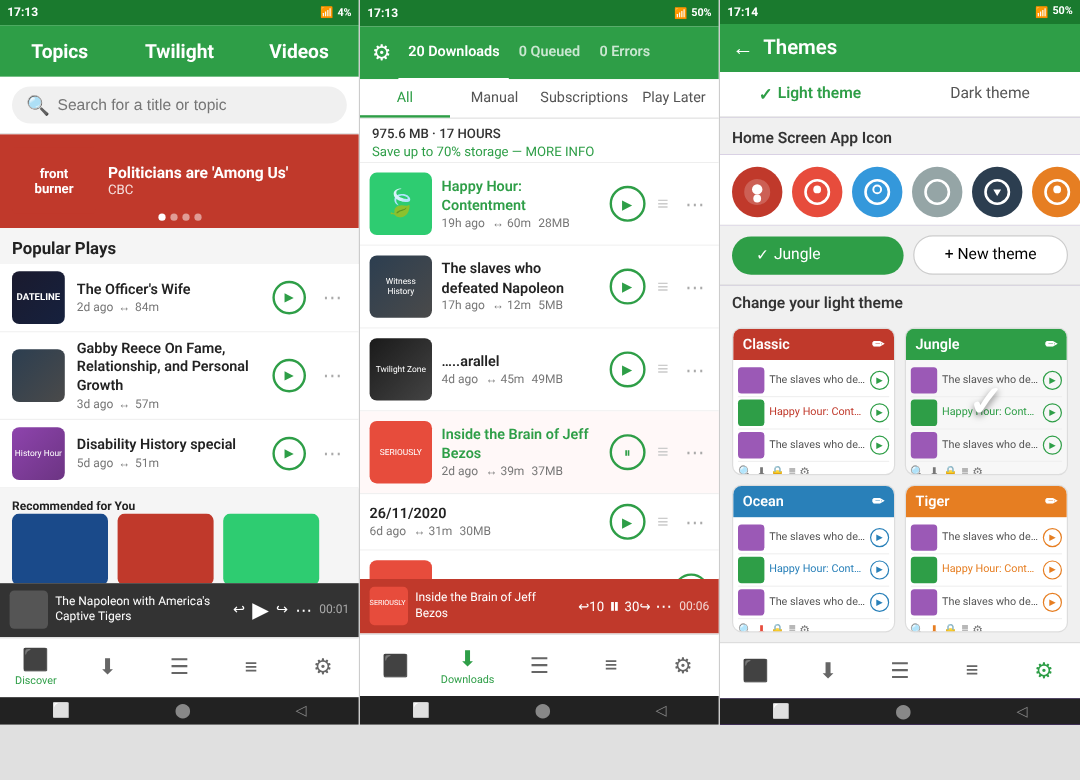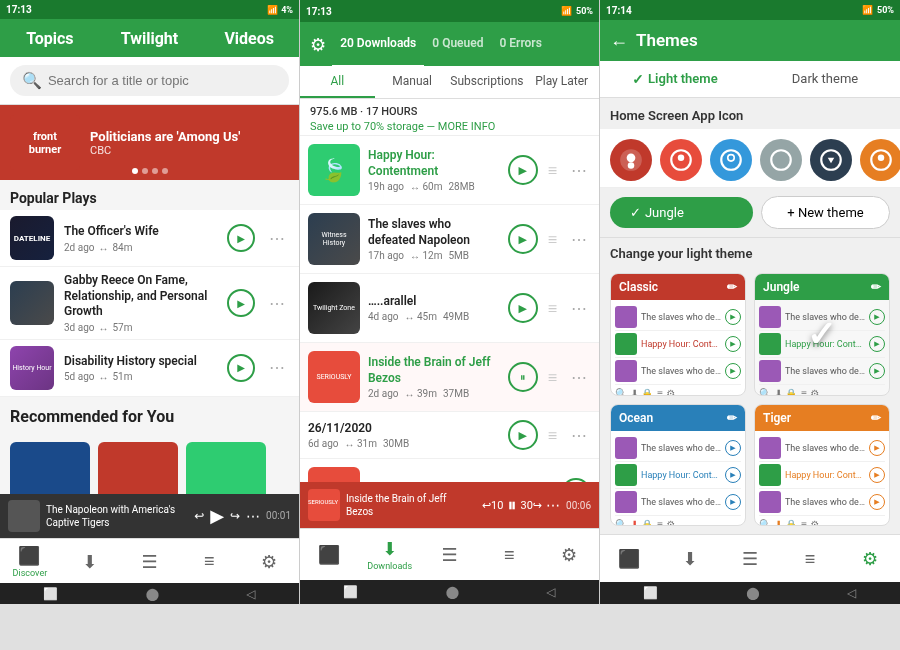--- a/index.html
+++ b/index.html
@@ -38,21 +38,21 @@
     .p1-section-title { padding: 10px 10px 4px; font-size: 14px; font-weight: bold; color: #222; }
 
     .p1-list-item { display: flex; align-items: center; padding: 6px 10px; gap: 10px; background: white; border-bottom: 1px solid #f0f0f0; }
     .p1-thumb { width: 44px; height: 44px; border-radius: 6px; flex-shrink: 0; background: #888; display: flex; align-items: center; justify-content: center; color: white; font-size: 9px; text-align: center; overflow: hidden; }
     .p1-item-info { flex: 1; }
     .p1-item-title { font-size: 12px; font-weight: 600; color: #222; line-height: 1.3; }
     .p1-item-meta { font-size: 10px; color: #777; display: flex; align-items: center; gap: 4px; margin-top: 2px; }
     .p1-play-btn { width: 28px; height: 28px; border-radius: 50%; border: 2px solid #2e9e47; display: flex; align-items: center; justify-content: center; color: #2e9e47; font-size: 10px; cursor: pointer; }
     .p1-more-btn { color: #aaa; font-size: 16px; cursor: pointer; padding: 0 4px; }
 
-    .p1-recommended { padding: 10px 10px 16px; font-size: 16px; font-weight: bold; color: #222; }
+    .p1-recommended { padding: 10px 10px 0; font-size: 10px; font-weight: bold; color: #222; }
     .p1-rec-row { display: flex; gap: 8px; padding: 0 10px; overflow: hidden; }
     .p1-rec-item { width: 80px; height: 60px; border-radius: 6px; flex-shrink: 0; background: #888; }
 
     
     .p1-player { background: #333; color: white; padding: 6px 8px; display: flex; align-items: center; gap: 6px; height: 46px; }
     .p1-player-thumb { width: 32px; height: 32px; background: #555; border-radius: 4px; flex-shrink: 0; }
     .p1-player-info { flex: 1; font-size: 10px; line-height: 1.3; }
     .p1-player-controls { display: flex; align-items: center; gap: 6px; }
 
     

